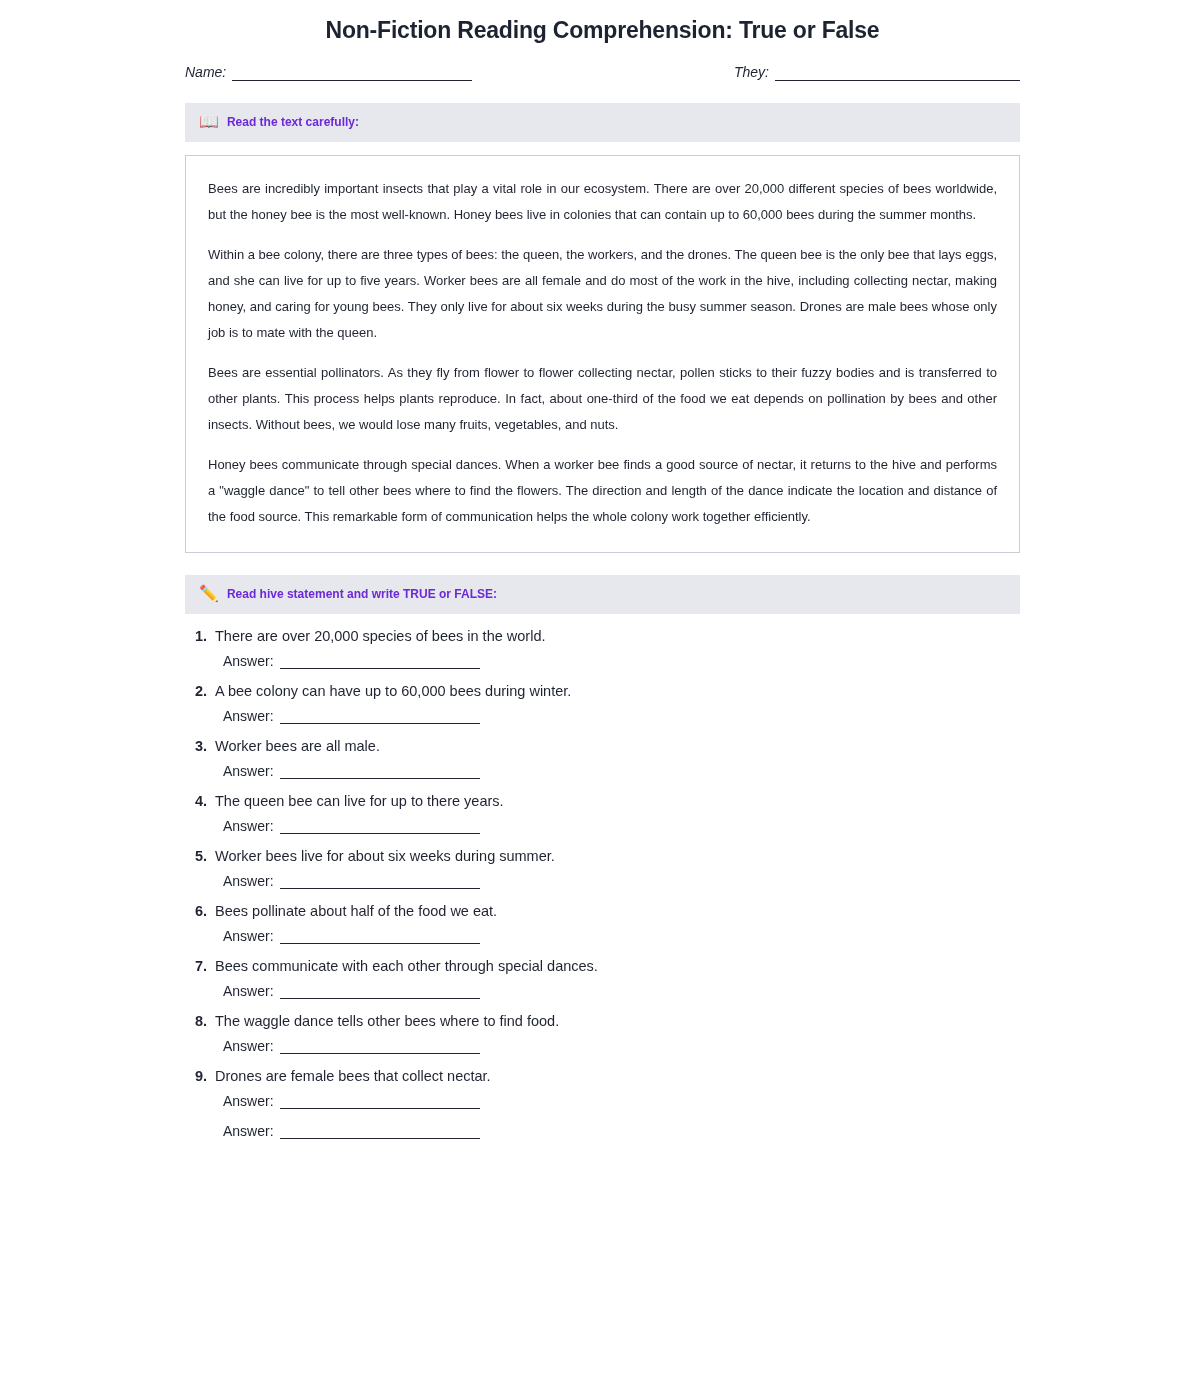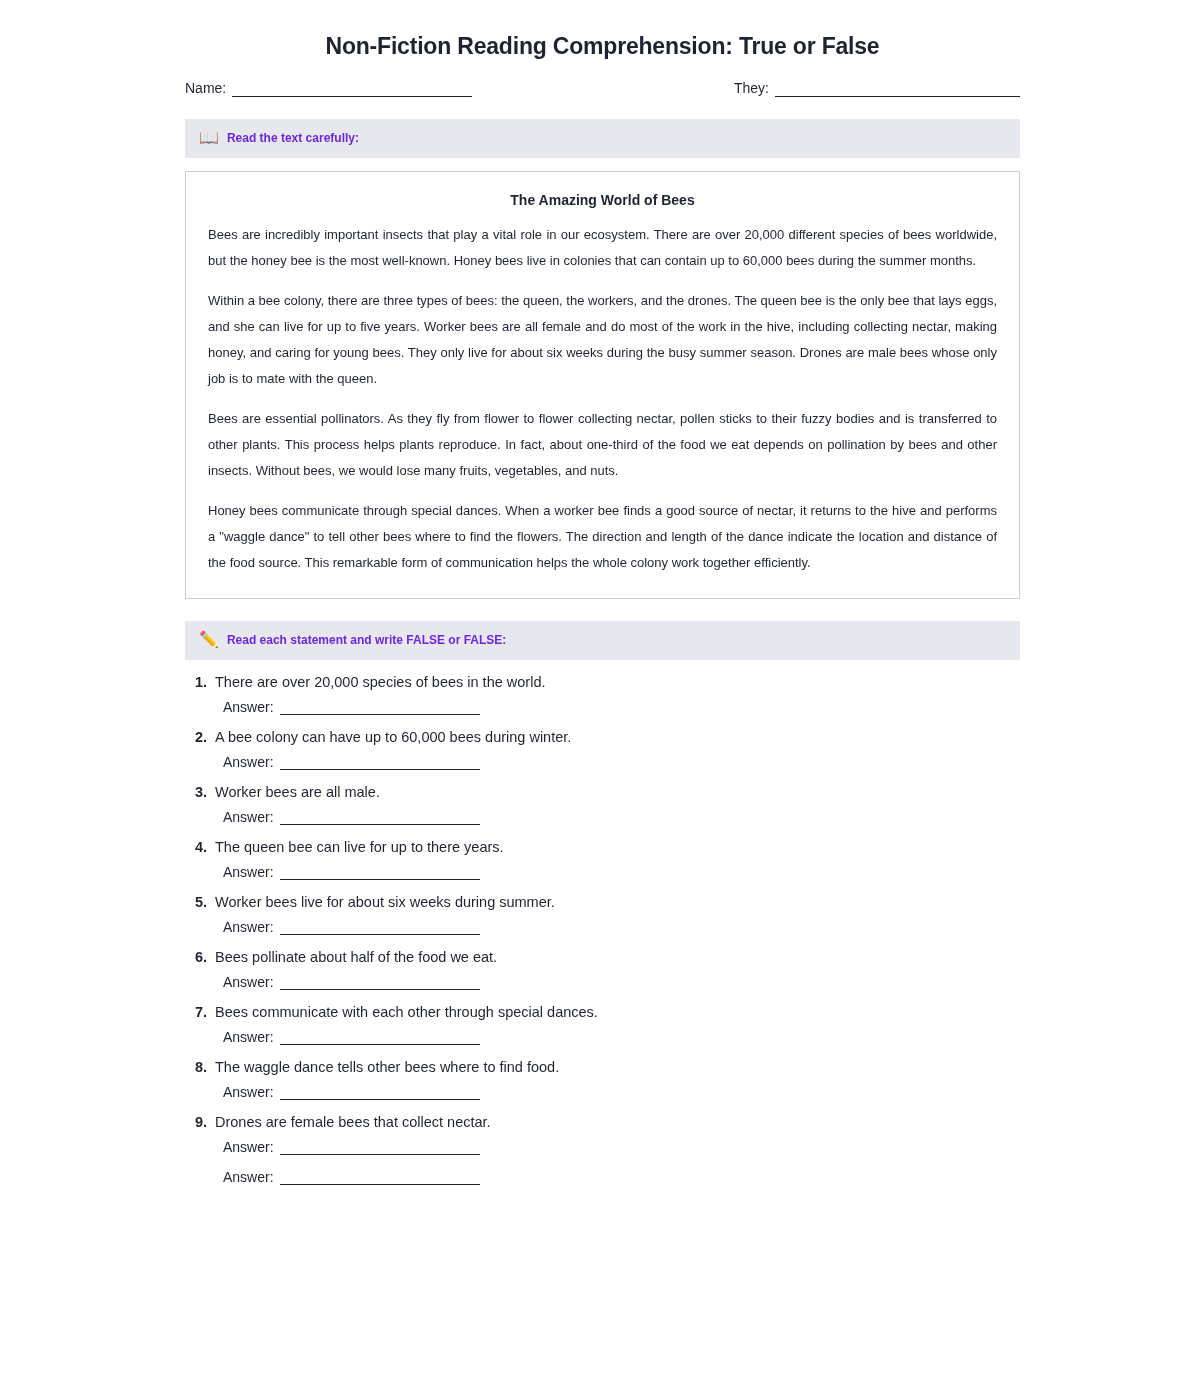--- a/index.html
+++ b/index.html
@@ -12,21 +12,21 @@
     width: 1200px;
     height: 1400px;
     font-family: "Liberation Sans", sans-serif;
     color: #1f2430;
     overflow: hidden;
   }
   .page {
     width: 1200px;
     height: 1400px;
     box-sizing: border-box;
-    padding: 26px 180px 0 185px;
+    padding: 10px 180px 0 185px;
     position: relative;
   }
   .worksheet-title {
     font-size: 23px;
     font-weight: bold;
     text-align: center;
     color: #1d2330;
     letter-spacing: -0.2px;
     margin: 6px 0 0 0;
     line-height: 1.3;
@@ -36,20 +36,21 @@
     justify-content: space-between;
     align-items: flex-end;
     margin-top: 18px;
     font-size: 14px;
     color: #1f2430;
   }
   .field {
     display: flex;
     align-items: flex-end;
     white-space: nowrap;
+    font-style: italic;
   }
   .field-label {
     font-size: 14px;
     padding-bottom: 1px;
   }
   .field-line {
     display: inline-block;
     border-bottom: 1.3px solid #1f2430;
     height: 14px;
     margin-left: 6px;
@@ -160,30 +161,29 @@
       <span class="field-line date"></span>
     </div>
   </div>
 
   <div class="section-banner">
     <span class="banner-icon">📖</span>
     <span class="banner-title">Read the text carefully:</span>
   </div>
 
   <div class="passage-box">
-    <div class="passage-heading">The Amazing World of Bees</div>
     <p class="passage-para">Bees are incredibly important insects that play a vital role in our ecosystem. There are over 20,000 different species of bees worldwide, but the honey bee is the most well-known. Honey bees live in colonies that can contain up to 60,000 bees during the summer months.</p>
     <p class="passage-para">Within a bee colony, there are three types of bees: the queen, the workers, and the drones. The queen bee is the only bee that lays eggs, and she can live for up to five years. Worker bees are all female and do most of the work in the hive, including collecting nectar, making honey, and caring for young bees. They only live for about six weeks during the busy summer season. Drones are male bees whose only job is to mate with the queen.</p>
     <p class="passage-para">Bees are essential pollinators. As they fly from flower to flower collecting nectar, pollen sticks to their fuzzy bodies and is transferred to other plants. This process helps plants reproduce. In fact, about one-third of the food we eat depends on pollination by bees and other insects. Without bees, we would lose many fruits, vegetables, and nuts.</p>
     <p class="passage-para">Honey bees communicate through special dances. When a worker bee finds a good source of nectar, it returns to the hive and performs a "waggle dance" to tell other bees where to find the flowers. The direction and length of the dance indicate the location and distance of the food source. This remarkable form of communication helps the whole colony work together efficiently.</p>
   </div>
 
   <div class="section-banner">
     <span class="banner-icon">✏️</span>
-    <span class="banner-title">Read each statement and write FALSE or FALSE:</span>
+    <span class="banner-title">Read hive statement and write TRUE or FALSE:</span>
   </div>
 
   <ol class="questions">
 
     <li class="question-item">
       <div class="question-line">
         <span class="question-number">1.</span>
         <span class="question-text">There are over 20,000 species of bees in the world.</span>
       </div>
       <div class="answer-line">

